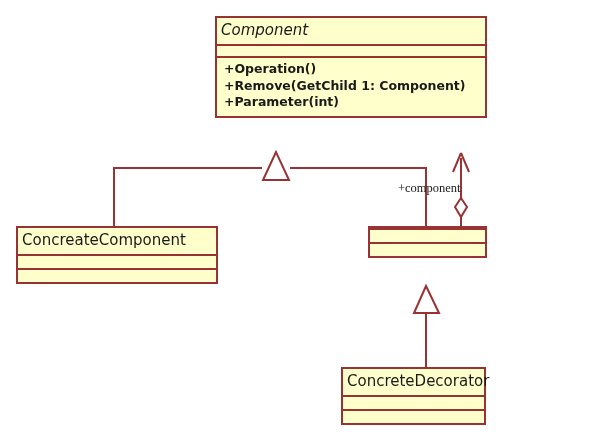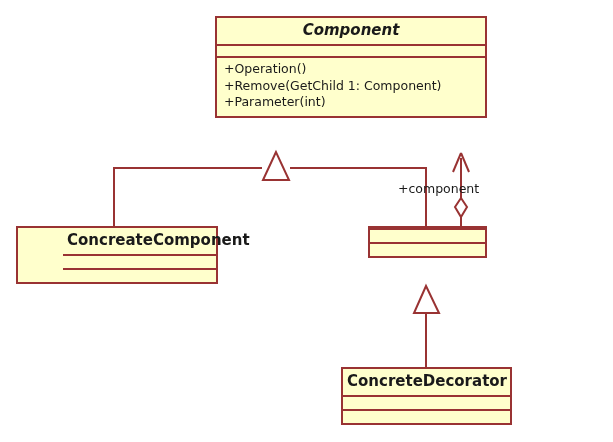--- a/index.html
+++ b/index.html
@@ -24,22 +24,21 @@
     pointer-events: none;
   }
   .uml-class {
     position: absolute;
     box-sizing: border-box;
     background: #ffffcc;
     border: 2px solid #993333;
     z-index: 2;
   }
   .uml-name {
-    text-align: center;
-    font-weight: bold;
+    font-weight: normal;
     font-size: 15px;
     color: #1a1a1a;
     padding: 4px 4px 5px 4px;
     line-height: 1.15;
     white-space: nowrap;
   }
   .uml-name.abstract {
     font-style: italic;
   }
   .uml-compartment {
@@ -51,31 +50,33 @@
   }
   .uml-ops {
     padding: 3px 5px 5px 7px;
     font-size: 12.5px;
     color: #1a1a1a;
     line-height: 1.32;
     white-space: nowrap;
   }
   .uml-ops div {
     white-space: nowrap;
+    font-weight: bold;
   }
   .uml-empty {
     height: 14px;
   }
   .edge-label {
     position: absolute;
     font-size: 12.5px;
     color: #1a1a1a;
     background: transparent;
     white-space: nowrap;
     z-index: 3;
+    font-family: Liberation Serif, serif;
   }
 </style>
 </head>
 <body>
 
 <div id="canvas">
 
   <svg class="edges" viewBox="0 0 613 442" xmlns="http://www.w3.org/2000/svg">
 
     
@@ -117,32 +118,32 @@
   <div class="uml-class" style="left:215px; top:16px; width:272px;">
     <div class="uml-name abstract">Component</div>
     <div class="uml-compartment uml-attrs"></div>
     <div class="uml-compartment uml-ops">
       <div>+Operation()</div>
       <div>+Remove(GetChild 1: Component)</div>
       <div>+Parameter(int)</div>
     </div>
   </div>
 
-  <div class="uml-class" style="left:16px; top:226px; width:202px;padding-left:45px;">
+  <div class="uml-class" style="left:16px; top:226px; width:202px;">
     <div class="uml-name">ConcreateComponent</div>
     <div class="uml-compartment uml-empty"></div>
     <div class="uml-compartment uml-empty"></div>
   </div>
 
   <div class="uml-class" style="left:368px; top:226px; width:119px;">
     <div class="uml-compartment uml-empty"></div>
     <div class="uml-compartment uml-empty"></div>
   </div>
 
-  <div class="uml-class" style="left:341px; top:367px; width:171px;">
+  <div class="uml-class" style="left:341px; top:367px; width:145px;">
     <div class="uml-name">ConcreteDecorator</div>
     <div class="uml-compartment uml-empty"></div>
     <div class="uml-compartment uml-empty"></div>
   </div>
 
   <div class="edge-label" style="left:398px; top:181px;">+component</div>
 
 </div>
 
 </body></html>

